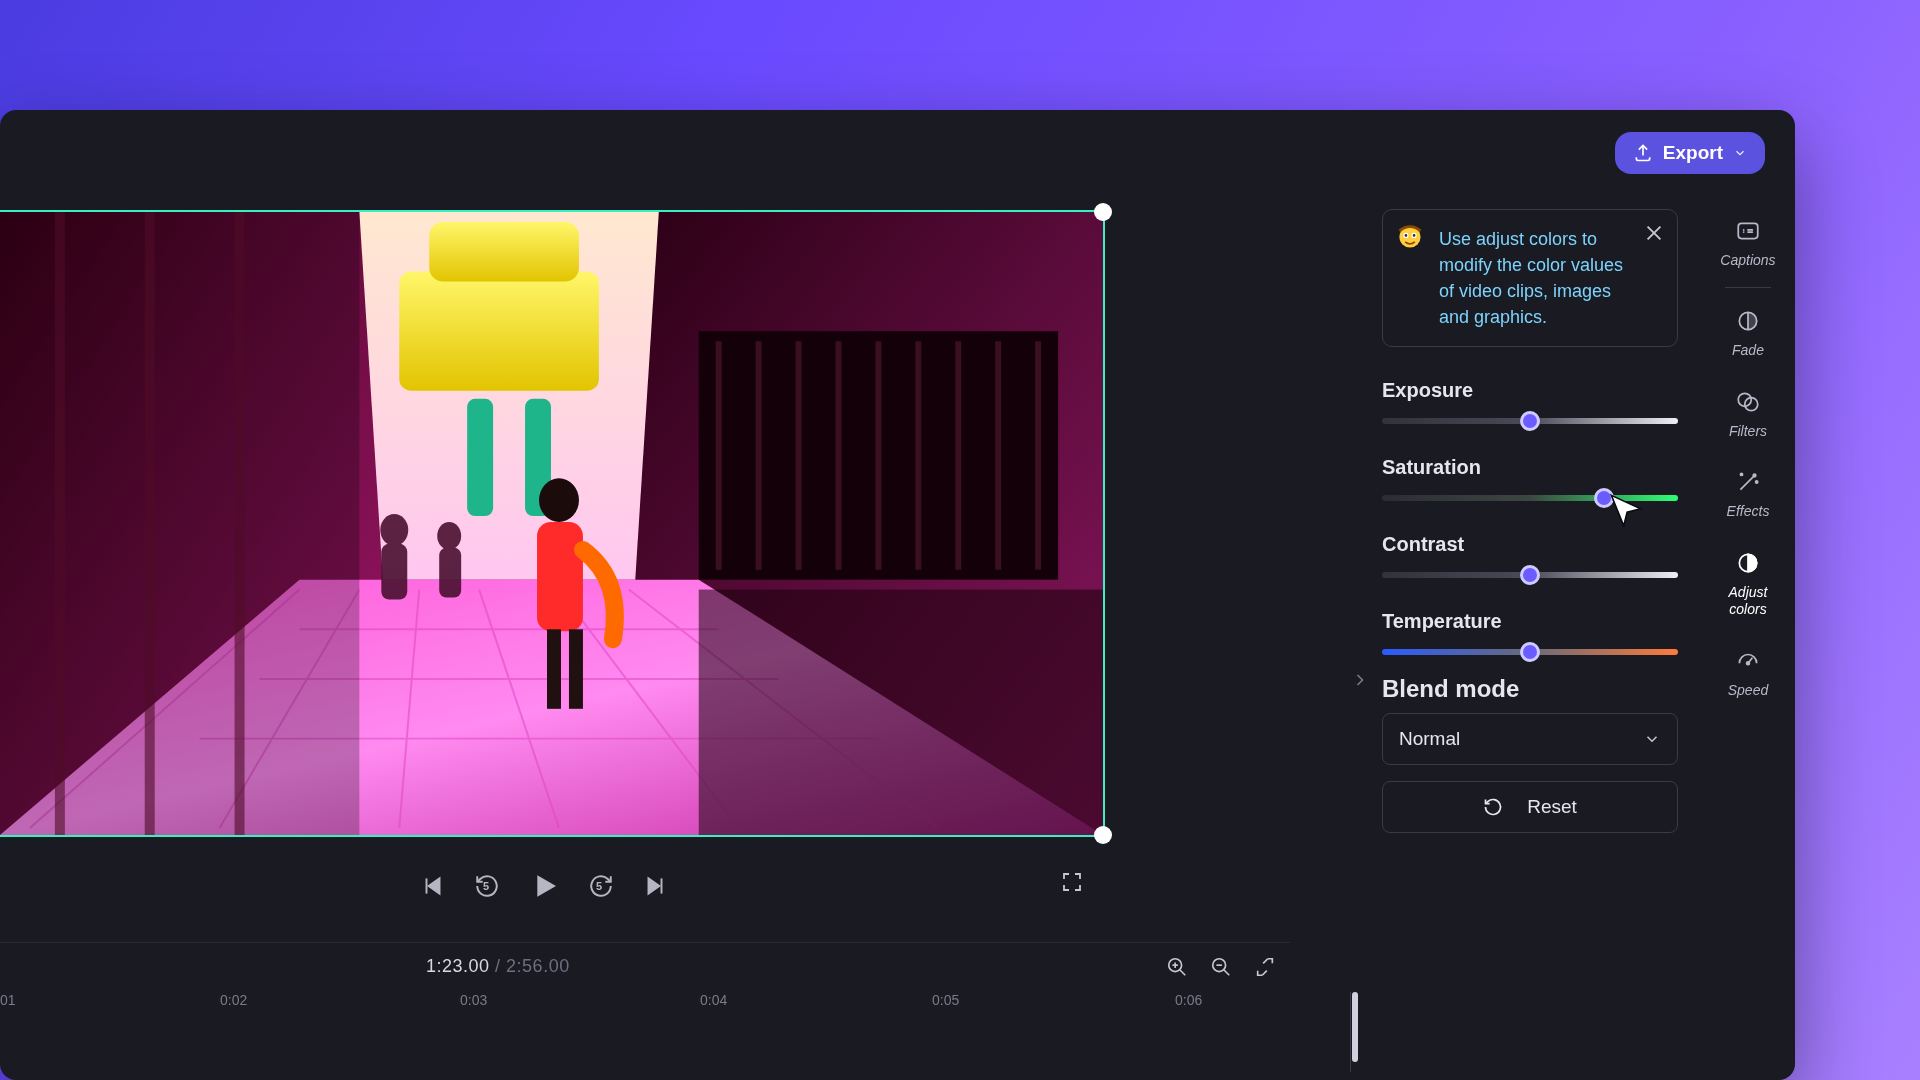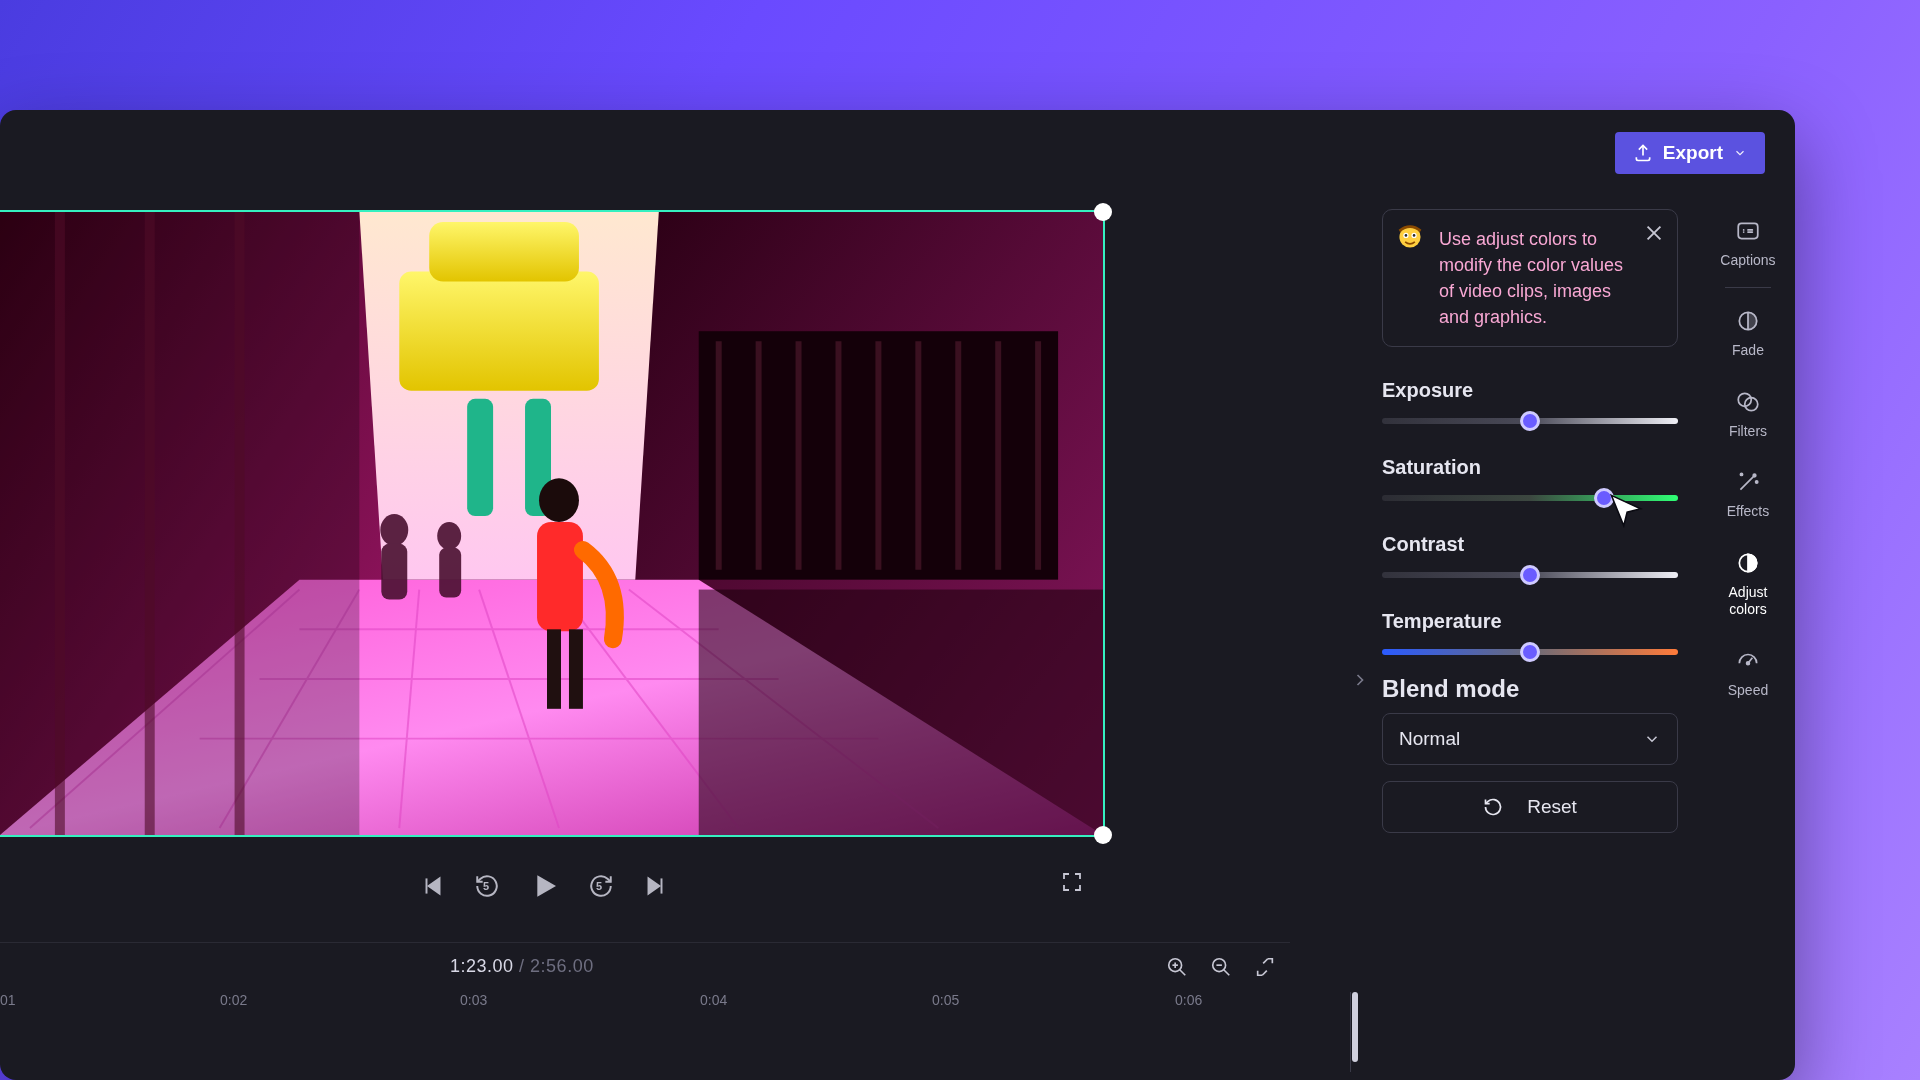--- a/index.html
+++ b/index.html
@@ -14,21 +14,21 @@
     .editor{
       position:absolute;top:0;left:0;right:0;bottom:0;
       background:#1a1a22;border-radius:16px;
       box-shadow:0 30px 80px rgba(0,0,0,.4);
     }
 
     .top-bar{position:absolute;top:22px;right:30px;}
     .export-btn{
       display:inline-flex;align-items:center;gap:10px;
       background:#5b52e0;color:#fff;font-weight:600;font-size:19px;
-      padding:10px 18px;border-radius:4px;cursor:pointer;
+      padding:10px 18px;border-radius:16px;cursor:pointer;
     }
     .export-btn svg{width:20px;height:20px;}
     .export-btn .caret{width:14px;height:14px;opacity:.9;}
 
     .preview-wrap{
       position:absolute;top:100px;left:0;width:1105px;height:640px;
     }
     .preview-frame{
       position:absolute;top:0;left:0;width:1105px;height:627px;
       border:2px solid #35f0c0;border-left:0;
@@ -43,40 +43,40 @@
       position:absolute;top:760px;left:420px;display:flex;align-items:center;gap:28px;
       color:#c7c7d4;
     }
     .play-controls .ico{width:26px;height:26px;display:flex;align-items:center;justify-content:center;cursor:pointer;opacity:.9;}
     .play-controls .ico.play{width:32px;height:32px;}
     .play-controls .skip{position:relative;}
     .play-controls .skip span{position:absolute;font-size:11px;font-weight:600;color:#c7c7d4;}
     .fs-btn{position:absolute;top:760px;left:1060px;width:24px;height:24px;cursor:pointer;color:#c7c7d4;}
 
     .time-row{position:absolute;top:832px;left:0;width:1290px;height:50px;border-top:1px solid #2a2a34;}
-    .time-txt{position:absolute;top:13px;left:450px;color:#d8d8e6;font-size:18px;letter-spacing:.5px;}
+    .time-txt{position:absolute;top:13px;left:426px;color:#d8d8e6;font-size:18px;letter-spacing:.5px;}
     .time-txt .total{color:#6e6e80;}
     .time-tools{position:absolute;top:13px;right:14px;display:flex;gap:22px;color:#c7c7d4;}
     .time-tools .ico{width:22px;height:22px;cursor:pointer;}
 
     .ruler{position:absolute;top:882px;left:0;width:1370px;height:24px;color:#7a7a8b;font-size:14px;}
     .ruler span{position:absolute;top:0;}
 
     .tlbody{position:absolute;top:882px;left:0;width:1370px;height:88px;border-top:0;}
     .playdivider{position:absolute;top:0;left:1350px;width:1px;height:80px;background:#3a3a48;}
     .playhead{position:absolute;top:0;left:1352px;width:6px;height:70px;background:#d0d0de;border-radius:3px;}
 
     
     .prop{
       position:absolute;top:85px;left:1366px;width:328px;bottom:0;
       color:#e6e6f0;
     }
     .info-box{
       margin:14px 16px 22px 16px;padding:16px 44px 16px 56px;
-      border:1px solid #3a3a48;border-radius:10px;position:relative;font-size:18px;line-height:1.45;color:#f9a8d4;
+      border:1px solid #3a3a48;border-radius:10px;position:relative;font-size:18px;line-height:1.45;color:#7dd3fc;
     }
     .info-box .emo{position:absolute;left:14px;top:14px;width:26px;height:26px;}
     .info-box .close{position:absolute;right:12px;top:12px;width:22px;height:22px;cursor:pointer;color:#c7c7d4;}
 
     .slider-group{margin:0 16px 20px 16px;}
     .slider-group .lbl{font-size:20px;font-weight:600;margin-bottom:16px;margin-top:32px;}
     .track{position:relative;height:6px;border-radius:3px;}
     .knob{position:absolute;top:50%;width:20px;height:20px;border-radius:50%;background:#6a5cff;border:3px solid #cfcaff;transform:translate(-50%,-50%);}
     .track.plain{background:linear-gradient(90deg,#32323c 0%,#4a4a58 50%,#efeff6 100%);}
     .track.sat{background:linear-gradient(90deg,#2c2c34 0%,#3c4740 50%,#2fff75 100%);}
@@ -94,20 +94,21 @@
       margin:0 16px;border:1px solid #3a3a48;border-radius:8px;padding:14px 0;
       display:flex;align-items:center;justify-content:center;gap:24px;cursor:pointer;font-size:19px;
     }
 
     .expand-chevron{position:absolute;top:560px;left:1350px;width:20px;height:28px;color:#7a7a8b;cursor:pointer;}
 
     
     .rail{
       position:absolute;top:92px;right:8px;width:78px;display:flex;flex-direction:column;align-items:center;
       color:#b8b8c8;
+      font-style:italic;
     }
     .rail .tool{
       width:100%;padding:16px 0 14px 0;display:flex;flex-direction:column;align-items:center;gap:8px;cursor:pointer;
       font-size:14px;line-height:1.2;text-align:center;
     }
     .rail .tool.active{color:#fff;}
     .rail .tool svg{width:26px;height:26px;}
     .rail hr{width:60%;border:0;border-top:1px solid #3a3a48;margin:4px 0;}
   </style>
 </head>

